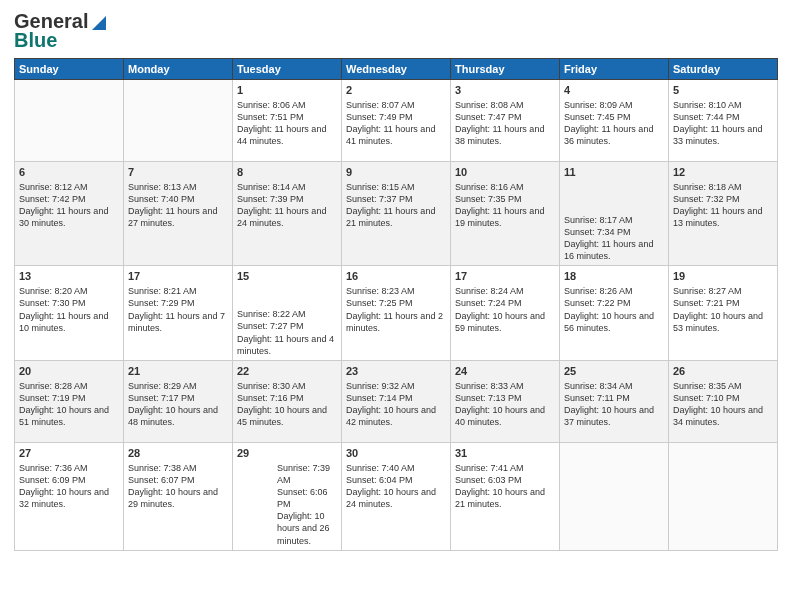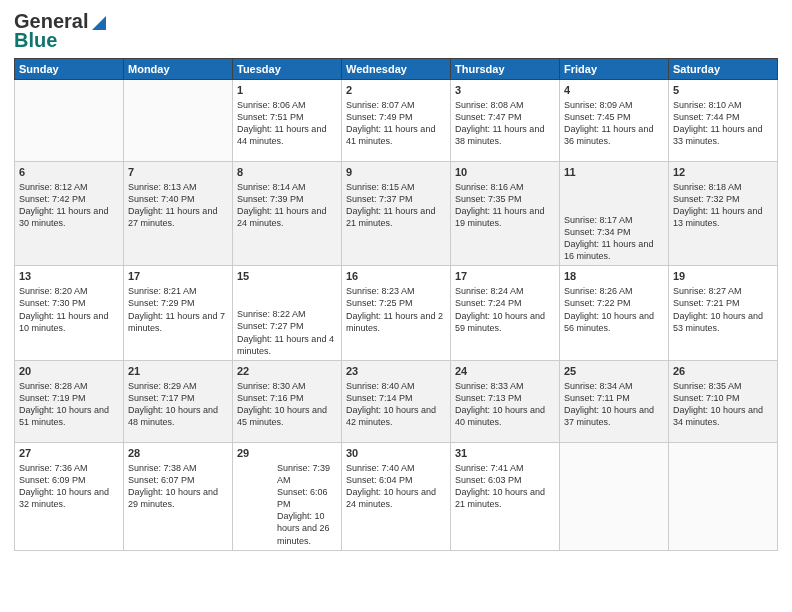--- a/index.html
+++ b/index.html
@@ -268,21 +268,21 @@
 Daylight: 10 hours and 48 minutes.</div>
           </td>
           <td>
             <span class="day-num">22</span>
             <div class="day-info" style="white-space: pre-line;">Sunrise: 8:30 AM
 Sunset: 7:16 PM
 Daylight: 10 hours and 45 minutes.</div>
           </td>
           <td>
             <span class="day-num">23</span>
-            <div class="day-info" style="white-space: pre-line;">Sunrise: 8:40 AM
+            <div class="day-info" style="white-space: pre-line;">Sunrise: 9:32 AM
 Sunset: 7:14 PM
 Daylight: 10 hours and 42 minutes.</div>
           </td>
           <td>
             <span class="day-num">24</span>
             <div class="day-info" style="white-space: pre-line;">Sunrise: 8:33 AM
 Sunset: 7:13 PM
 Daylight: 10 hours and 40 minutes.</div>
           </td>
           <td>

